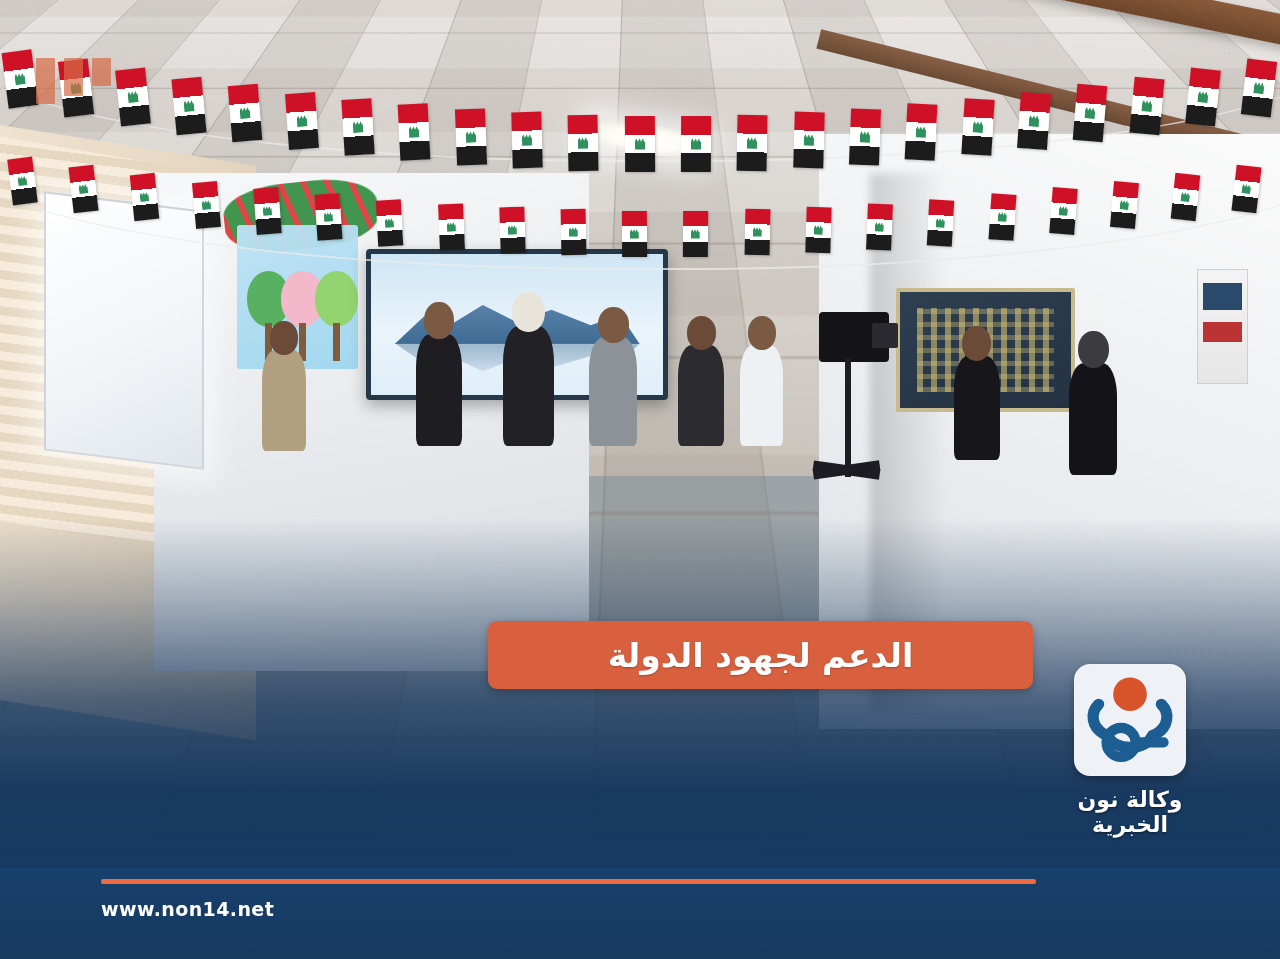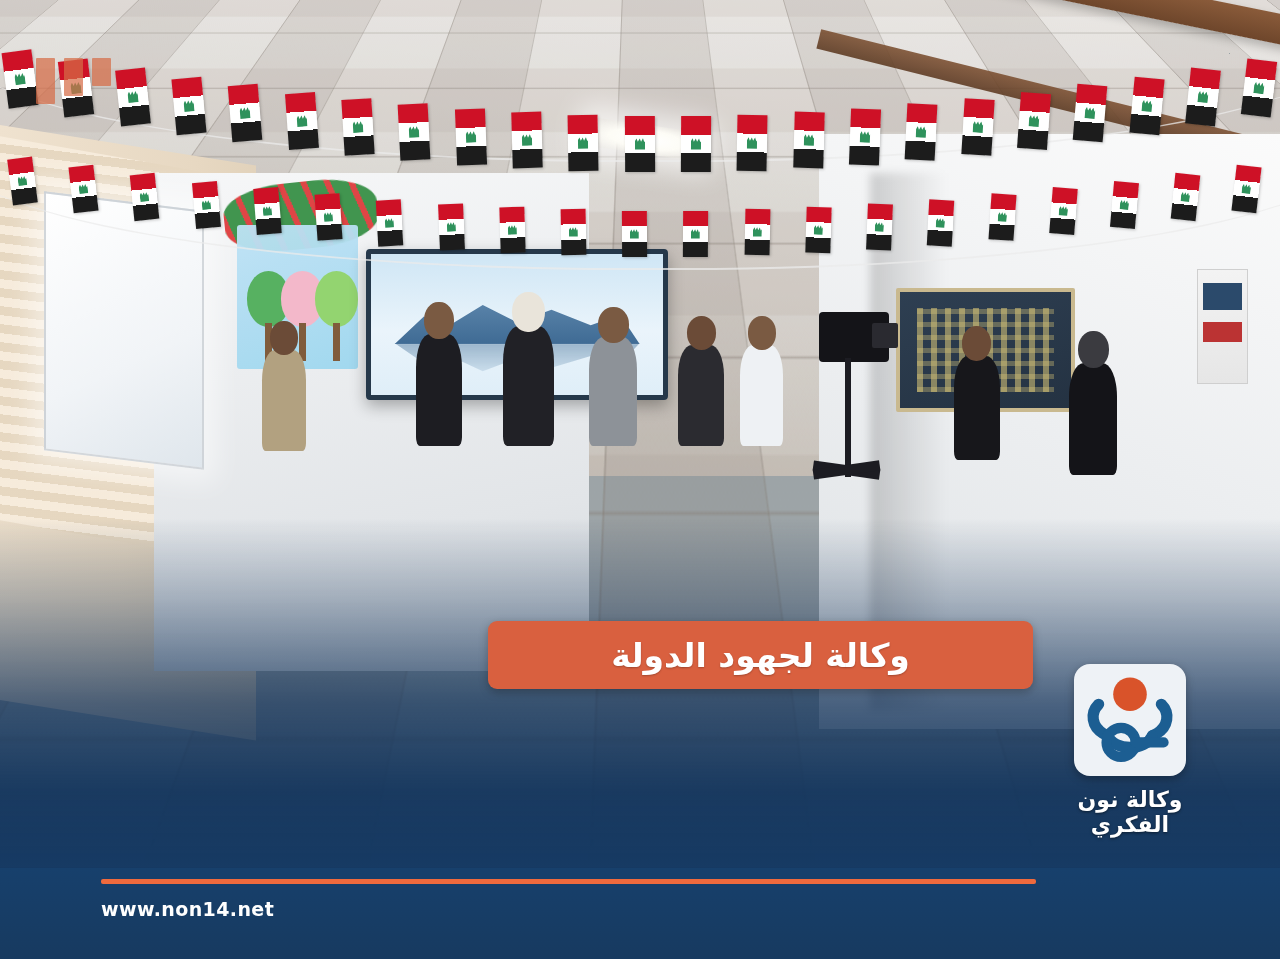--- a/index.html
+++ b/index.html
@@ -674,34 +674,34 @@
   <div class="bottom-fade"></div>
   <div class="bottom-solid"></div>
 
   <div class="wm" id="watermark">
       <span style="height: 46px;"></span>
       <span style="height: 38px;"></span>
       <span style="height: 28px;"></span>
     </div>
 
   <div class="kicker">
-    <span>وكالة لجهود الدولة</span>
+    <span>الدعم لجهود الدولة</span>
   </div>
 
 
   <div class="divider"></div>
   <div class="url">www.non14.net</div>
 
   <div class="brand">
     <div class="logo-mark">
       <svg viewBox="0 0 100 100" width="112" height="112" aria-hidden="true">
         <circle cx="50" cy="27" r="15" fill="#d9532a"></circle>
         <path d="M22 36 C14 44 16 56 26 62 L30 64" stroke="#1c5e92" stroke-width="10" fill="none" stroke-linecap="round"></path>
         <path d="M78 36 C86 44 84 56 74 62 L70 64" stroke="#1c5e92" stroke-width="10" fill="none" stroke-linecap="round"></path>
         <path d="M30 64 C36 78 64 78 70 64" stroke="#1c5e92" stroke-width="10" fill="none" stroke-linecap="round"></path>
         <circle cx="42" cy="70" r="13" fill="none" stroke="#1c5e92" stroke-width="9"></circle>
         <path d="M55 70 L80 70" stroke="#1c5e92" stroke-width="9" stroke-linecap="round"></path>
       </svg>
     </div>
-    <div class="brand-name">وكالة نون الفكري</div>
+    <div class="brand-name">وكالة نون الخبرية</div>
   </div>
 
 </div>
 
 </body></html>

